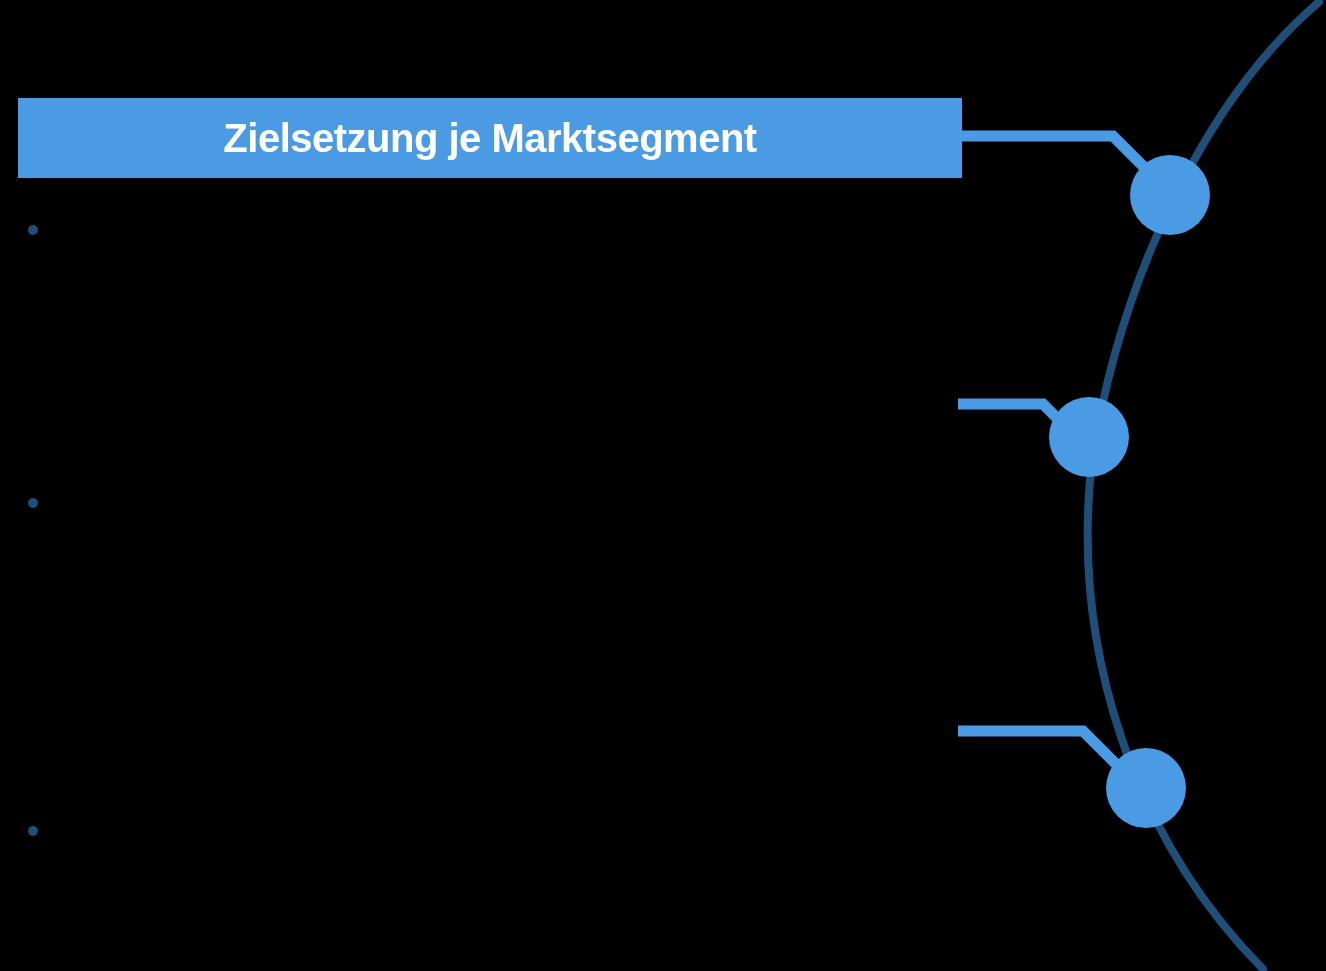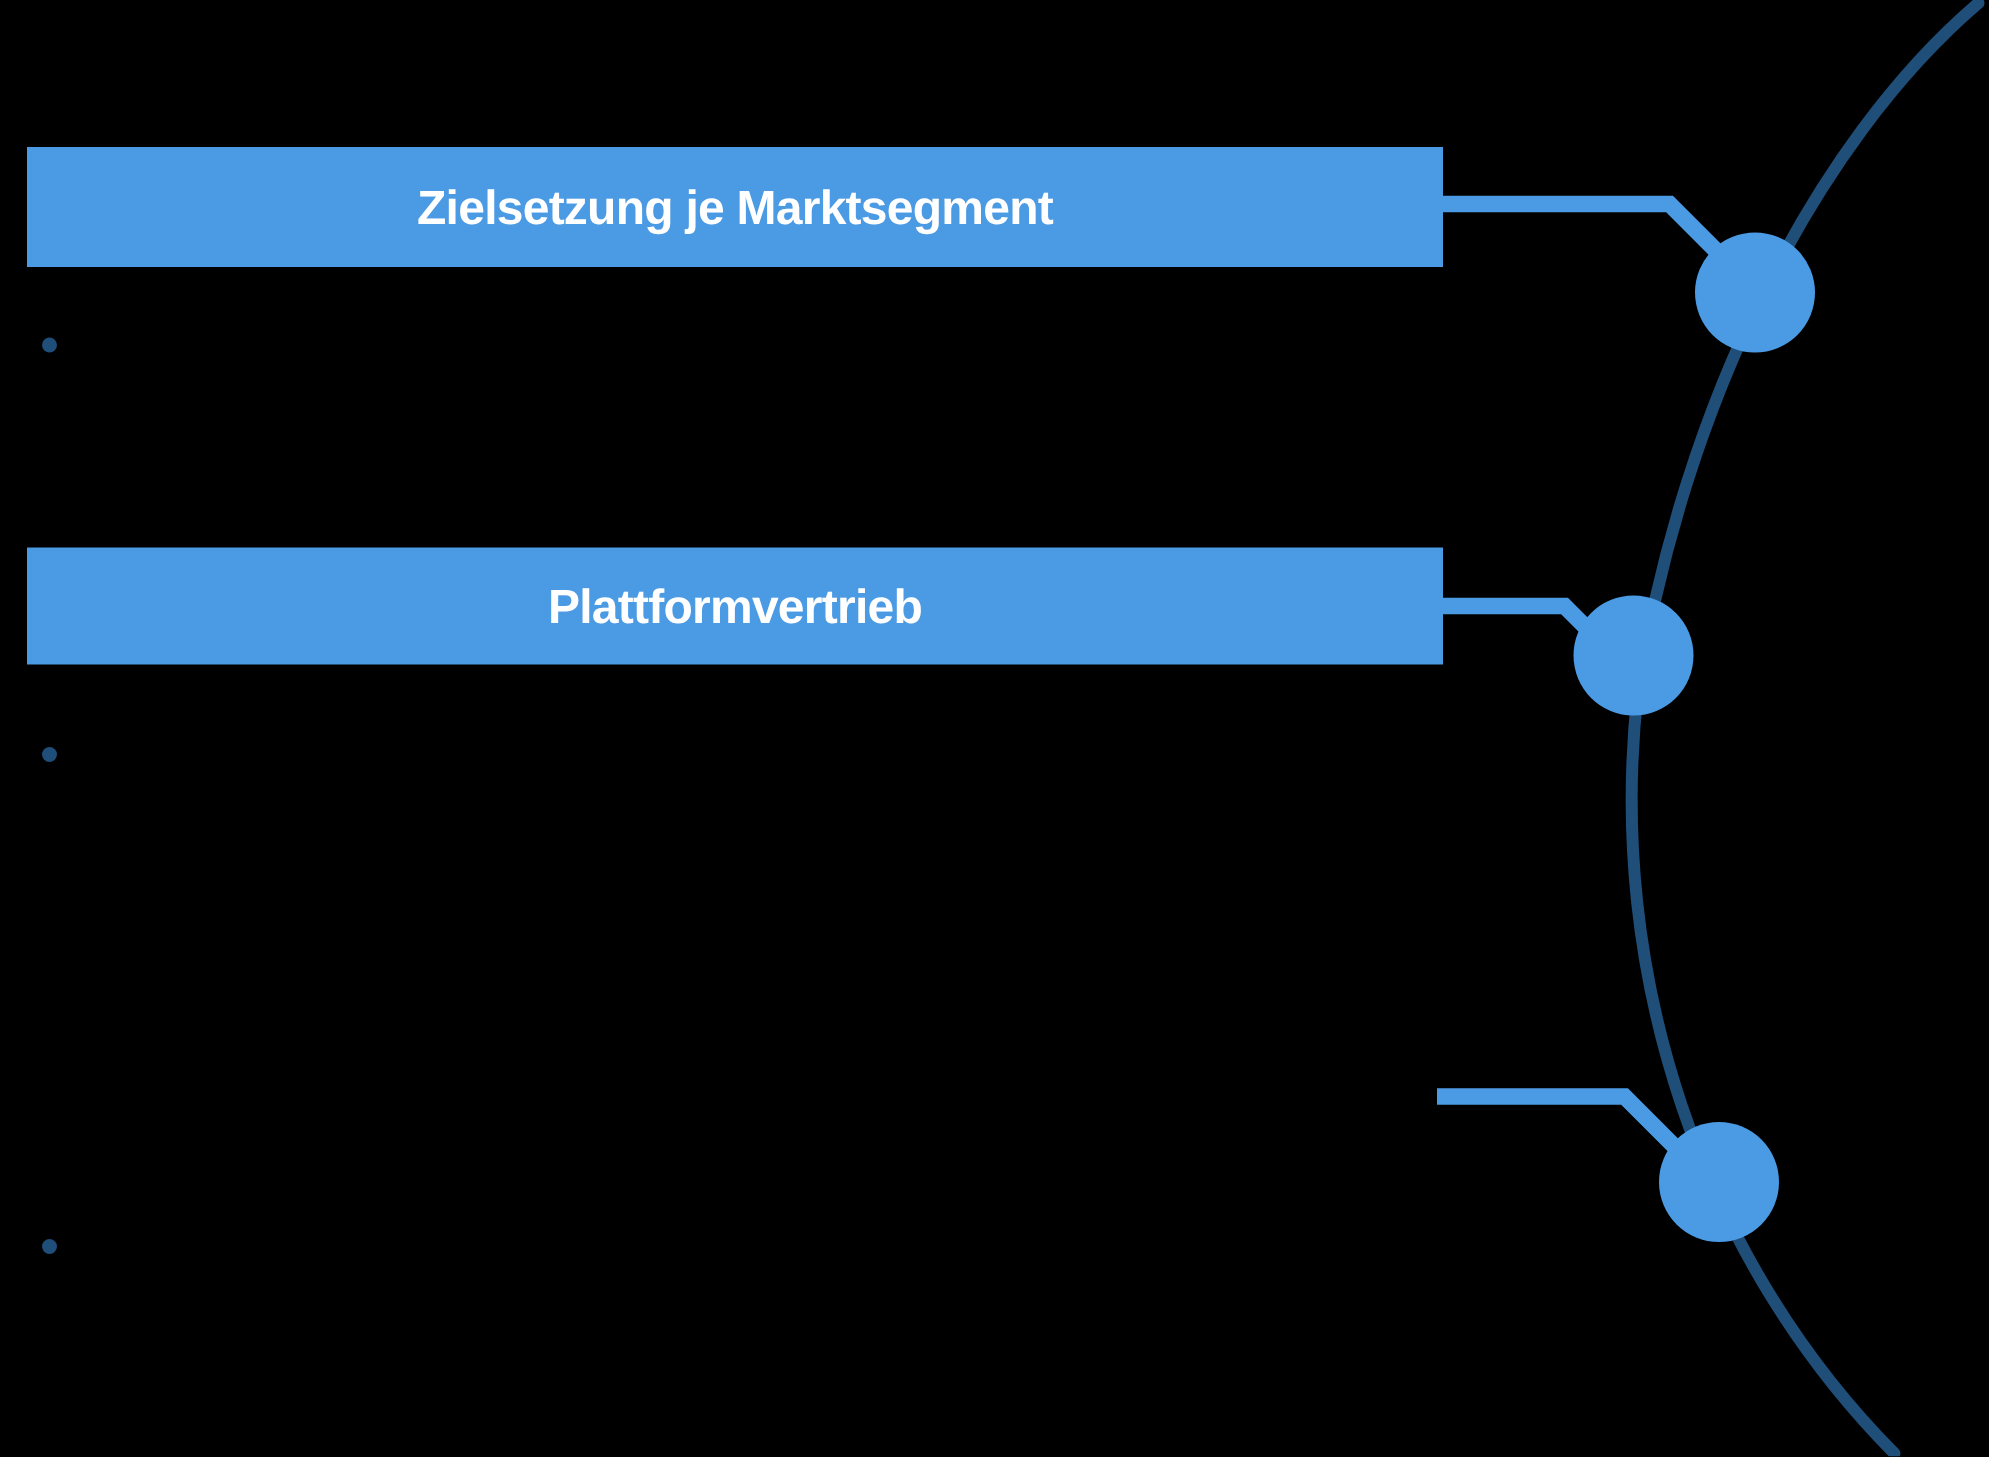--- a/index.html
+++ b/index.html
@@ -47,21 +47,21 @@
     left: 18px;
     width: 944px;
     background: var(--accent-blue);
     display: flex;
     align-items: center;
     justify-content: center;
   }
   .bar-label {
     color: var(--text);
     font-weight: 700;
-    font-size: 32px;
+    font-size: 40px;
     letter-spacing: -0.5px;
     white-space: nowrap;
   }
   .bar-1 { top: 98px;  height: 80px; }
   .bar-2 { top: 365px; height: 78px; }
   .bar-3 { top: 697px; height: 77px; }
 </style>
 </head>
 <body>
 
@@ -81,18 +81,15 @@
 
     <circle class="bullet" cx="33" cy="230" r="5"></circle>
     <circle class="bullet" cx="33" cy="503" r="5"></circle>
     <circle class="bullet" cx="33" cy="831" r="5"></circle>
   </svg>
 
   <div class="bar bar-1">
     <span class="bar-label">Zielsetzung je Marktsegment</span>
   </div>
 
-  <div class="bar bar-2">
-    <span class="bar-label">Plattformvertrieb</span>
-  </div>
 
 
 </div>
 
 </body></html>

